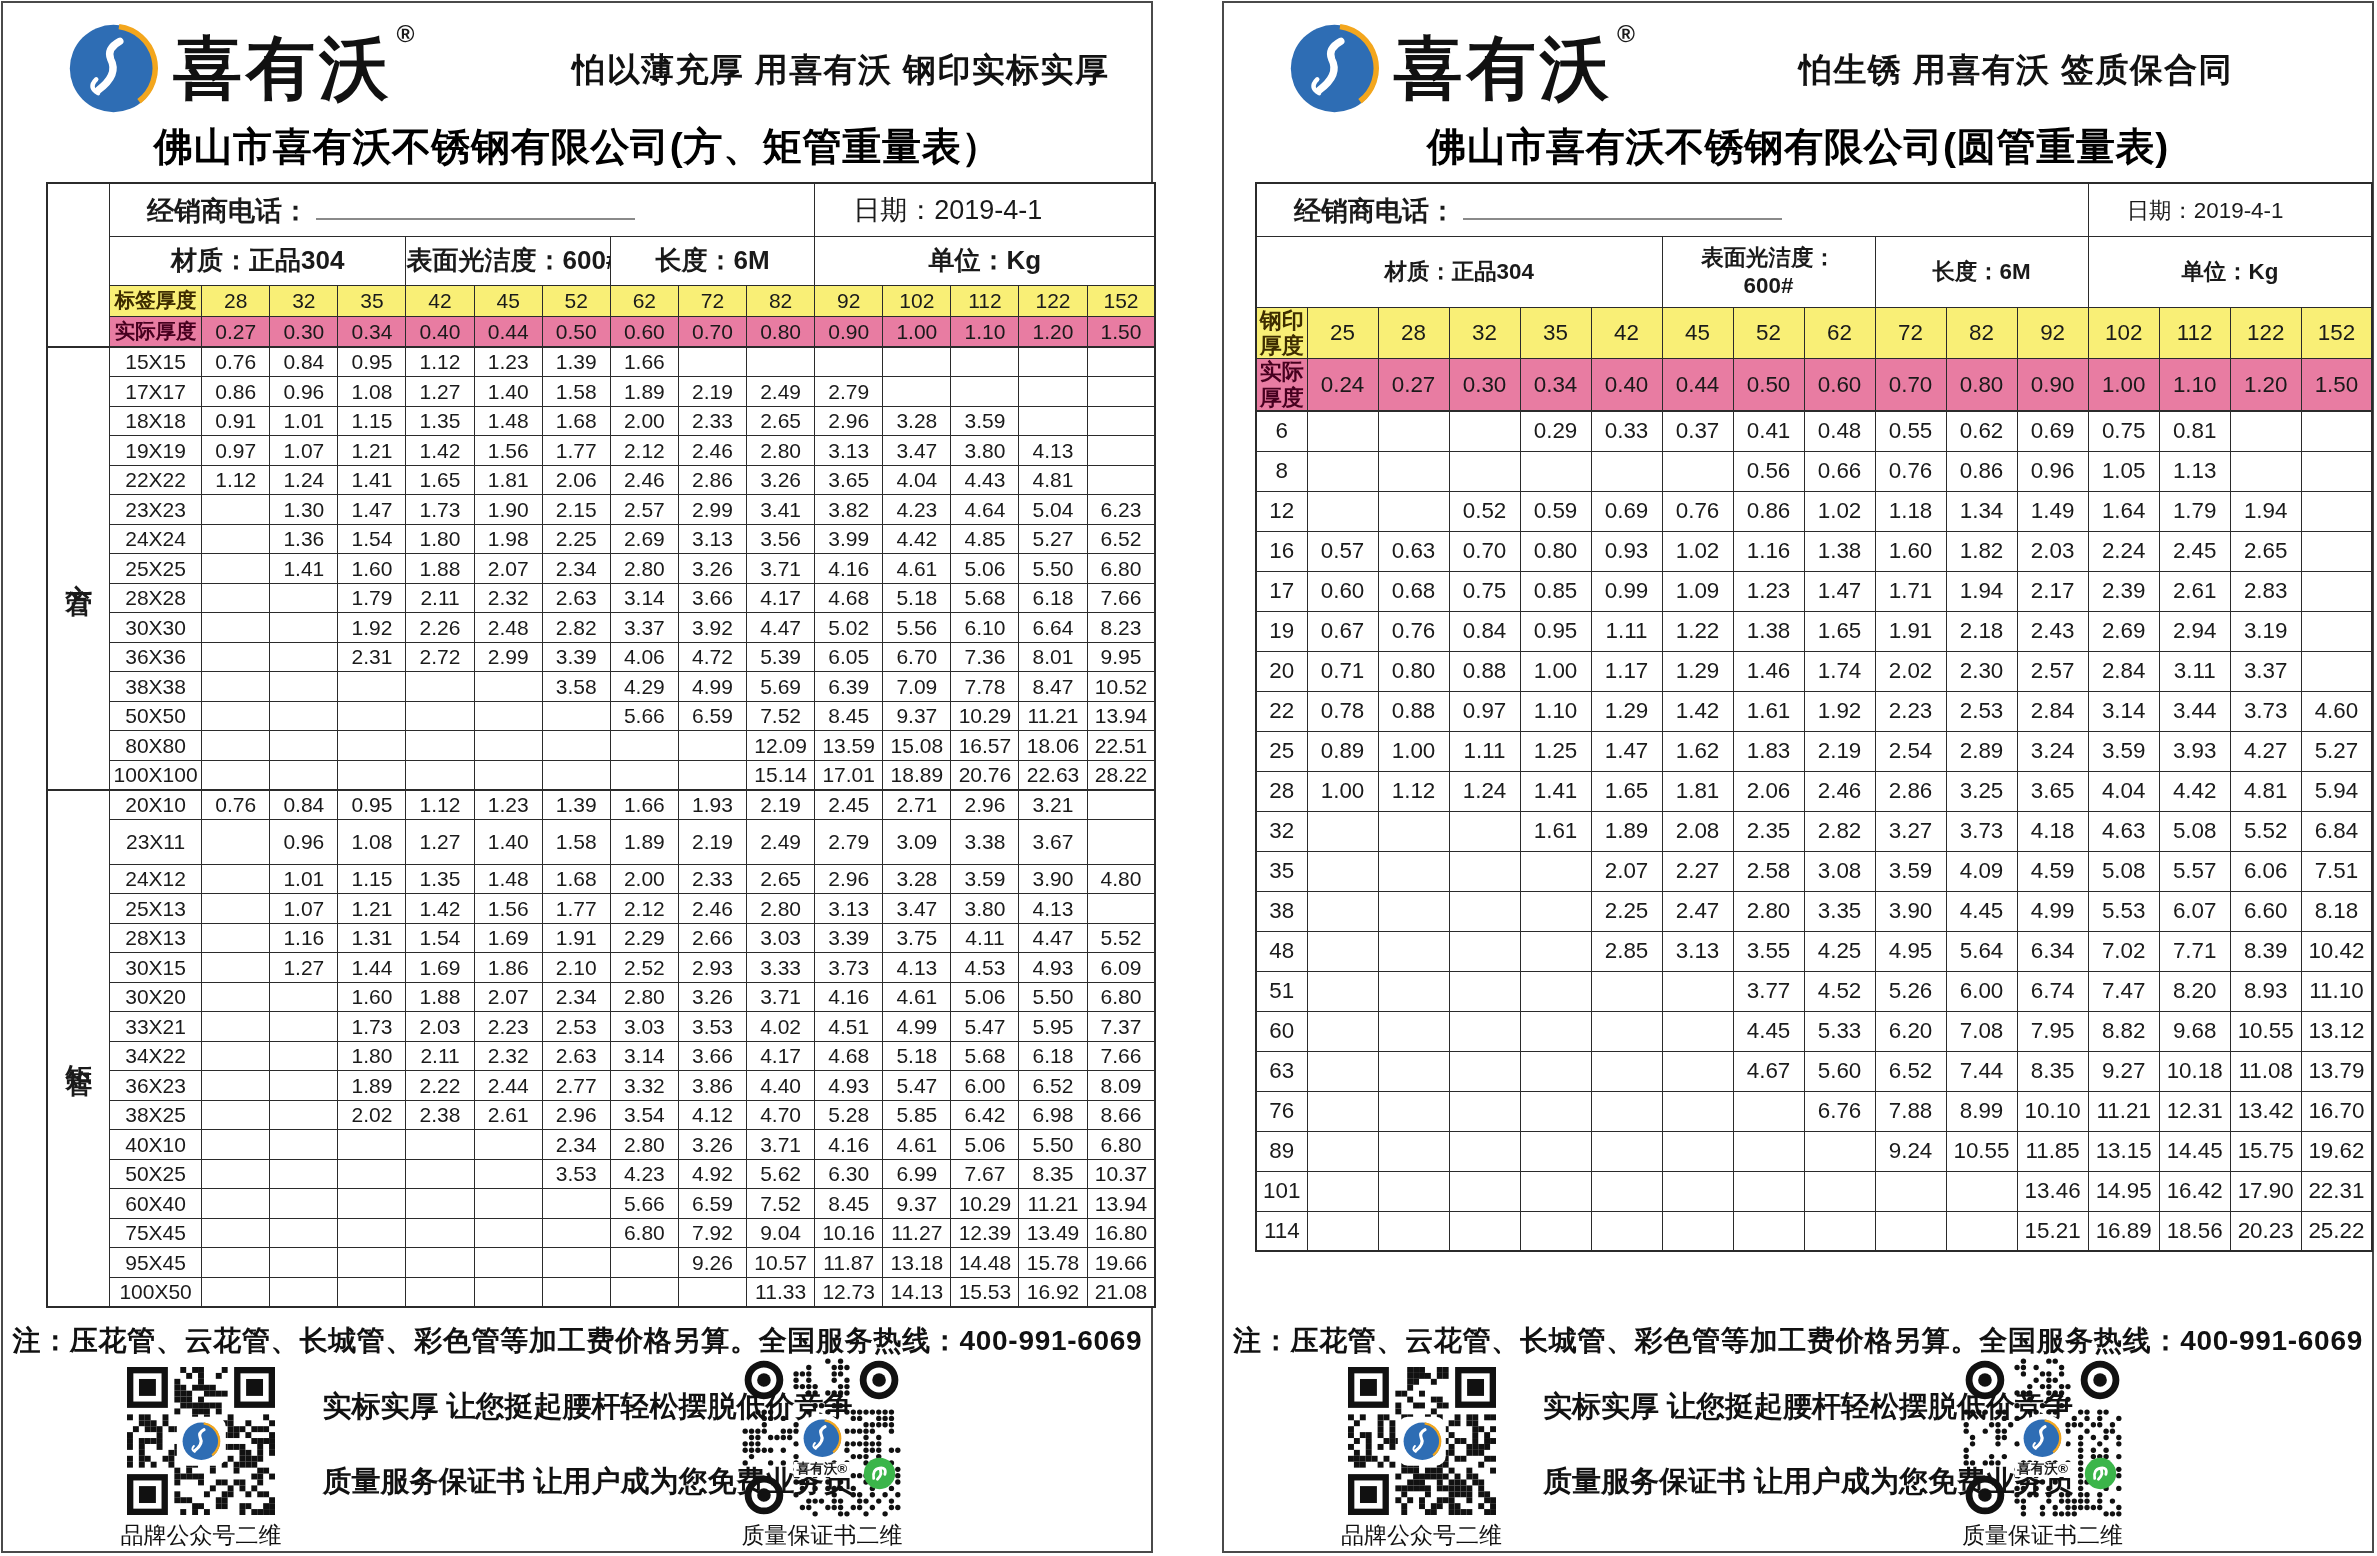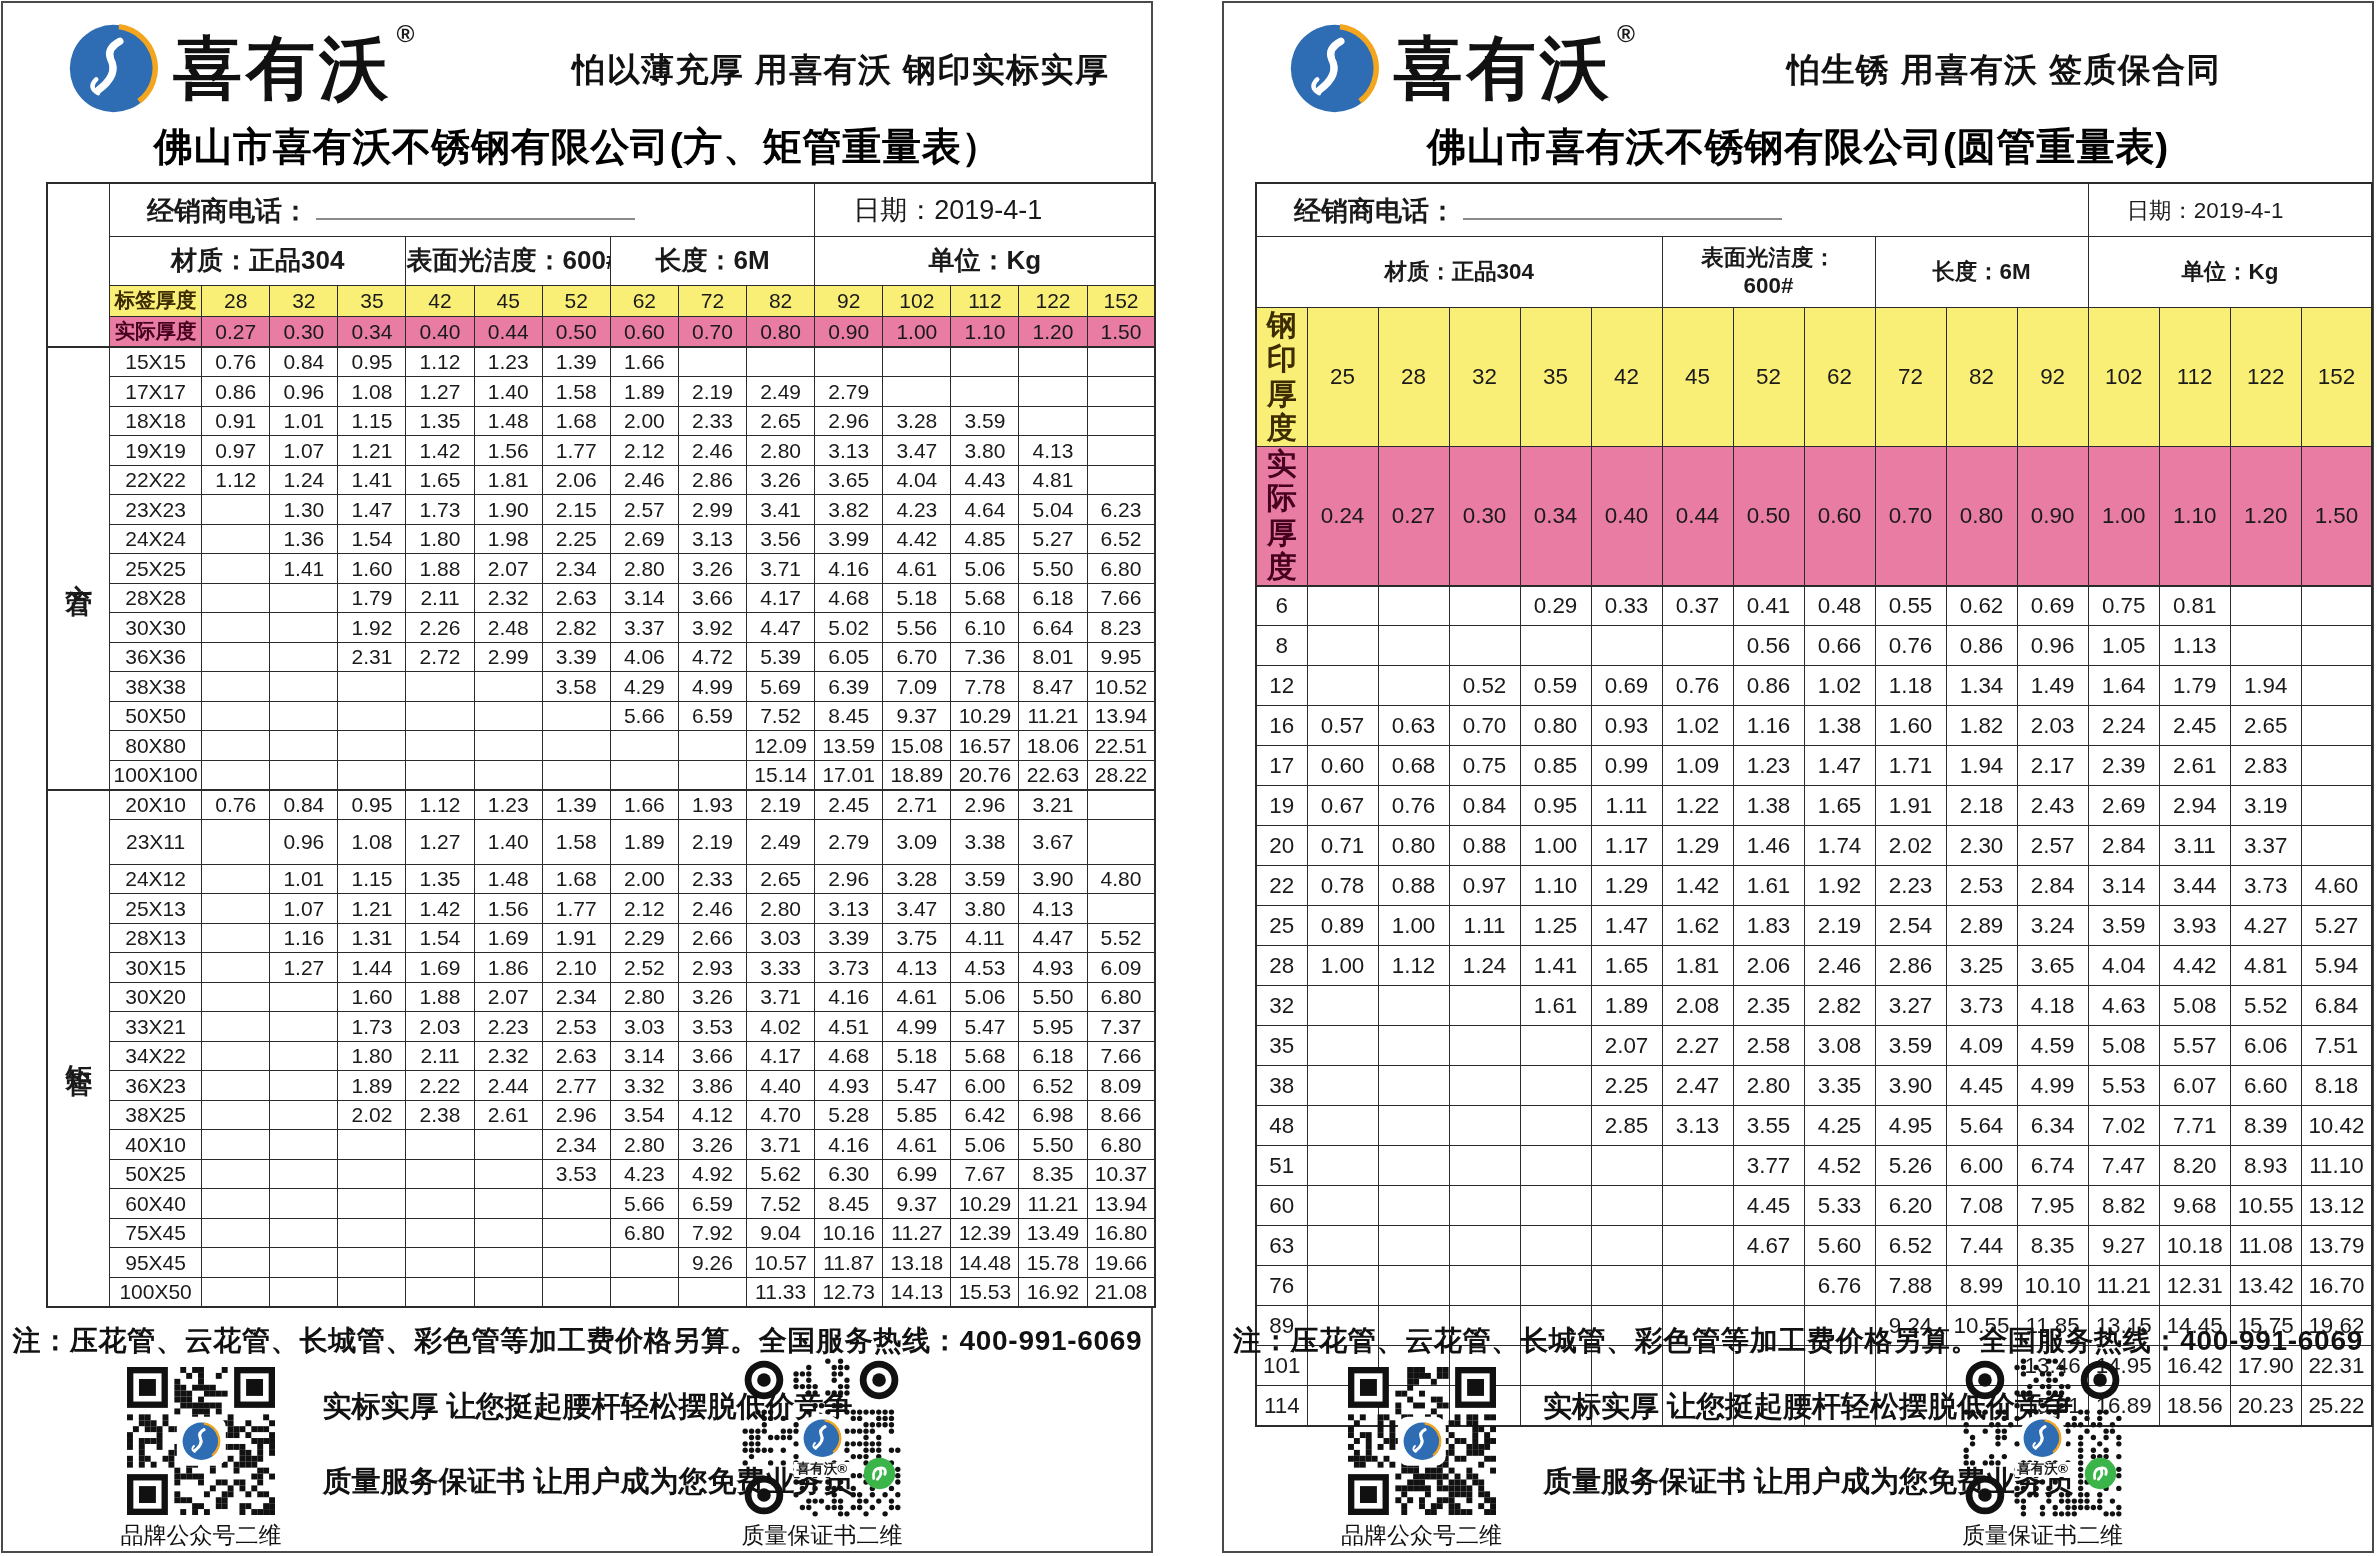--- a/index.html
+++ b/index.html
@@ -16,21 +16,21 @@
   #panel-1{left:1222px;}
 
   
   .brand-row{position:absolute;top:17.7px;left:65px;height:95px;display:flex;align-items:center;}
   .logo-slot{width:91px;height:91px;display:inline-block;}
   .logo-slot svg{width:100%;height:100%;}
   .brand-text{font-size:69px;font-weight:bold;letter-spacing:4.1px;margin-left:13.6px;line-height:91px;color:#111;}
   .reg{display:inline-block;font-size:24.4px;font-weight:bold;transform:translateY(-35px);margin-left:4.1px;}
   .slogan{position:absolute;top:45px;font-size:33px;font-weight:bold;letter-spacing:1.4px;white-space:nowrap;color:#111;}
   #panel-0 .slogan{right:42px;}
-  #panel-1 .slogan{right:151px;}
+  #panel-1 .slogan{right:139px;}
   .sheet-title{position:absolute;top:117px;left:0;width:100%;text-align:center;
     font-size:39px;font-weight:bold;letter-spacing:0.7px;color:#000;}
 
   
   table{border-collapse:collapse;table-layout:fixed;position:absolute;top:179px;
     border:2.7px solid #2b2b2b;background:#fff;}
   #table-0{left:43px;width:1110px;}
   #table-1{left:31px;width:1109px;}
   td{border:1.4px solid #2b2b2b;padding:0;text-align:center;vertical-align:middle;
      font-size:21px;color:#1a1a1a;overflow:hidden;}
@@ -41,21 +41,21 @@
   .phone-line{display:inline-block;width:319px;height:26px;border-bottom:2.7px solid #8a8a8a;margin-left:6.8px;}
   .date-cell{text-align:left;padding-left:38px;font-size:27px;font-weight:400;}
   .attr-cell{font-size:26px;font-weight:600;white-space:nowrap;}
   .pre{white-space:pre-line;}
   .attr-cell.pre{white-space:pre-line;line-height:1.25;}
   .ylab,.ycell{background:#F9EF76;}
   .plab,.pcell{background:#E87CA2;}
   .ylab{font-size:20.4px;font-weight:600;color:#3d2c00;line-height:1.15;}
   .plab{font-size:20.4px;font-weight:600;color:#46001f;line-height:1.15;}
   .ycell,.pcell{font-size:21px;}
-  #table-1 .ylab,#table-1 .plab{font-size:30px;}
+  #table-1 .ylab,#table-1 .plab{font-size:22px;}
   .side-label{writing-mode:vertical-rl;text-orientation:upright;font-size:27px;
     font-weight:600;letter-spacing:6.8px;background:#fff;}
   .side-spacer{background:#fff;}
   .size-cell{font-size:21px;}
   #table-1 .size-cell{font-size:22.4px;}
 
   
   .note{position:absolute;top:1319px;left:0;width:100%;text-align:center;
     font-size:28px;font-weight:600;letter-spacing:0.7px;color:#111;}
   .qr-wrap{position:absolute;}

